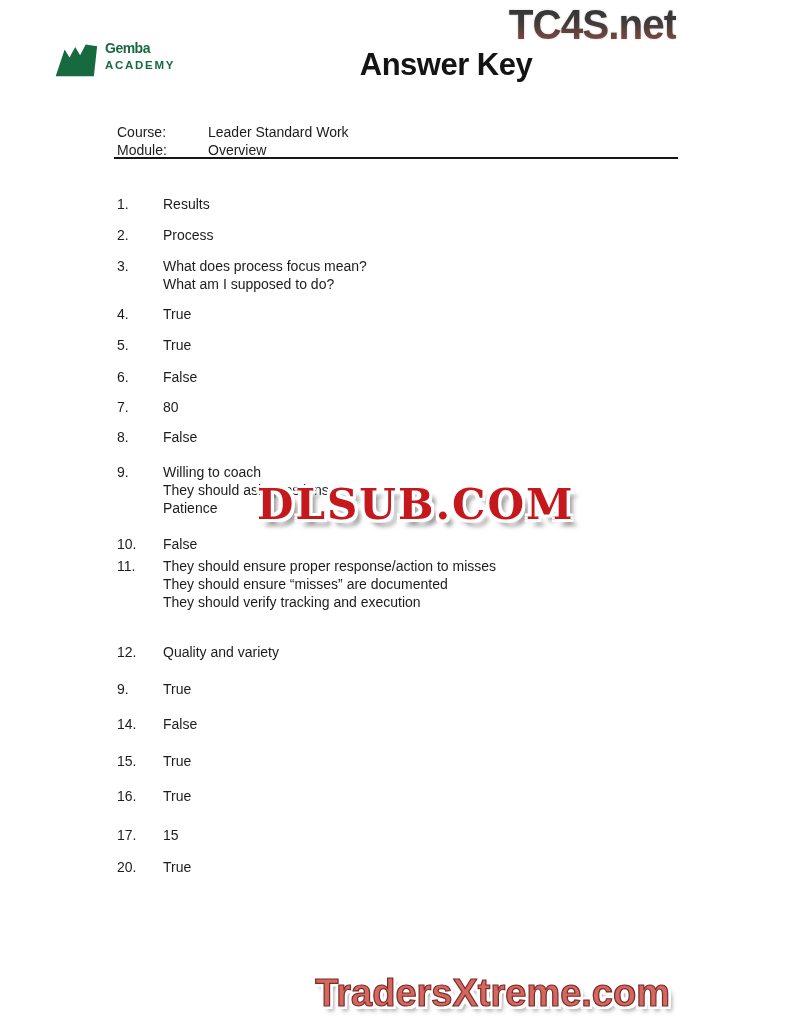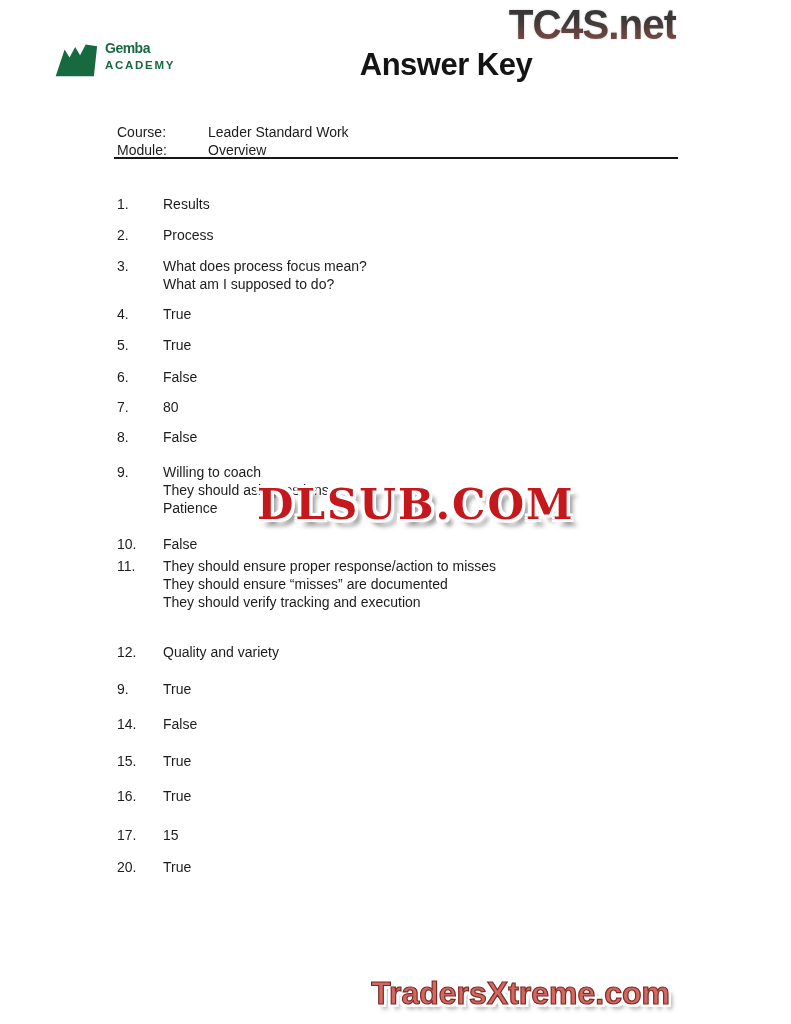--- a/index.html
+++ b/index.html
@@ -20,21 +20,21 @@
     position:absolute;left:257px;top:483px;
     font-family:"DejaVu Serif",serif;font-weight:bold;font-size:42px;line-height:44px;
     letter-spacing:2px;color:#c5181c;white-space:nowrap;
     text-shadow:
       -3px -3px 0 #fff,3px -3px 0 #fff,-3px 3px 0 #fff,3px 3px 0 #fff,
       -3px 0 0 #fff,3px 0 0 #fff,0 -3px 0 #fff,0 3px 0 #fff,
       6px 7px 4px rgba(140,140,140,0.85);
   }
   .wm-bottom{
     position:absolute;right:11px;top:976px;
-    font-family:"Liberation Sans",sans-serif;font-weight:bold;font-size:32px;line-height:34px;
+    font-family:"Liberation Sans",sans-serif;font-weight:bold;font-size:38px;line-height:34px;
     color:#d2685f;white-space:nowrap;
     -webkit-text-stroke:1.2px #7c2b27;
     text-shadow:
       -3px -3px 0 #fff,3px -3px 0 #fff,-3px 3px 0 #fff,3px 3px 0 #fff,
       -3px 0 0 #fff,3px 0 0 #fff,0 -3px 0 #fff,0 3px 0 #fff,
       4px 5px 4px rgba(120,120,120,0.7);
   }
   
   .logo{position:absolute;left:50px;top:38px;display:flex;align-items:flex-start;}
   .logo svg{display:block;margin-top:2px;}

